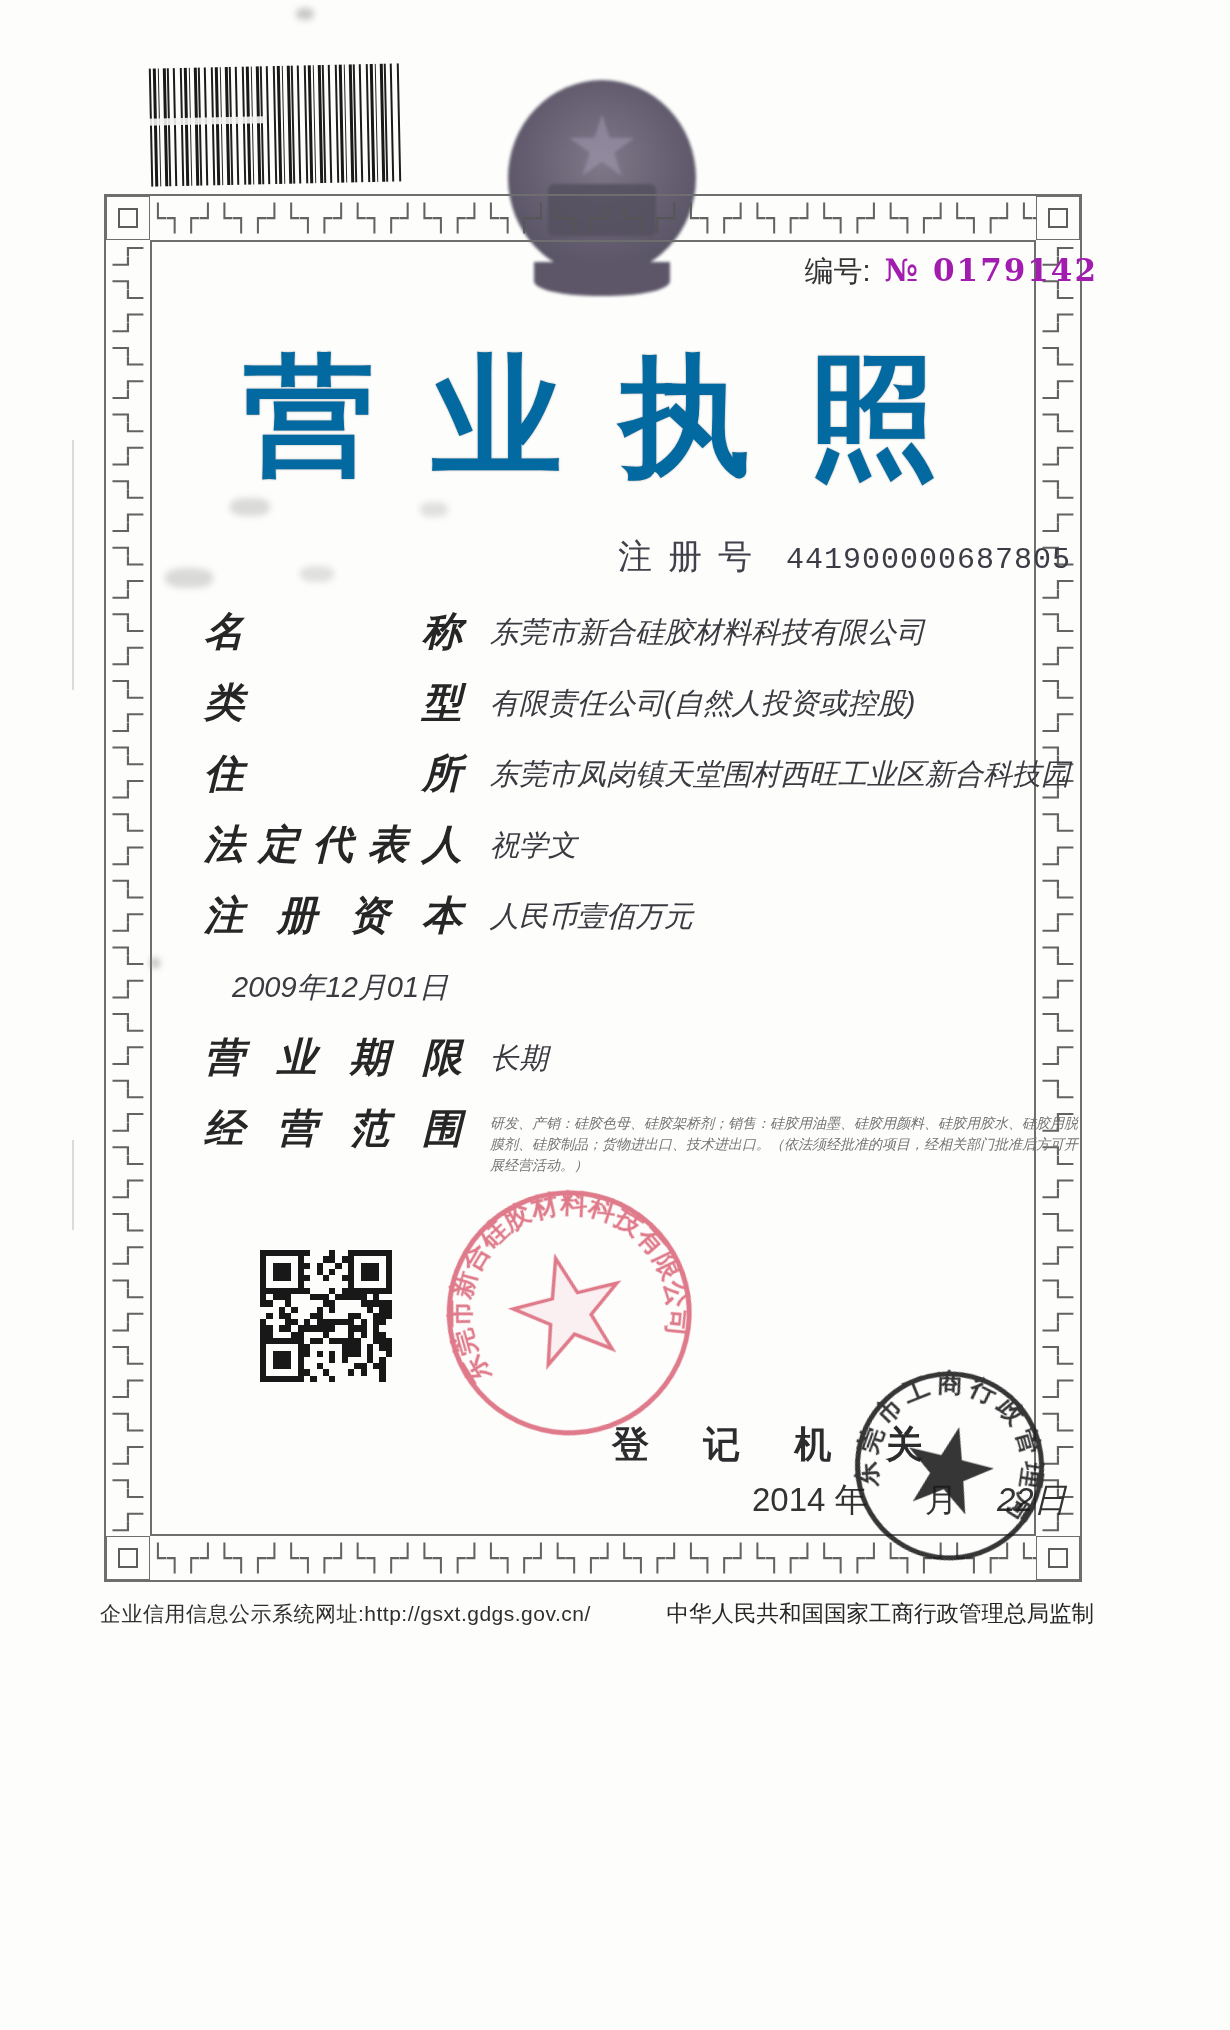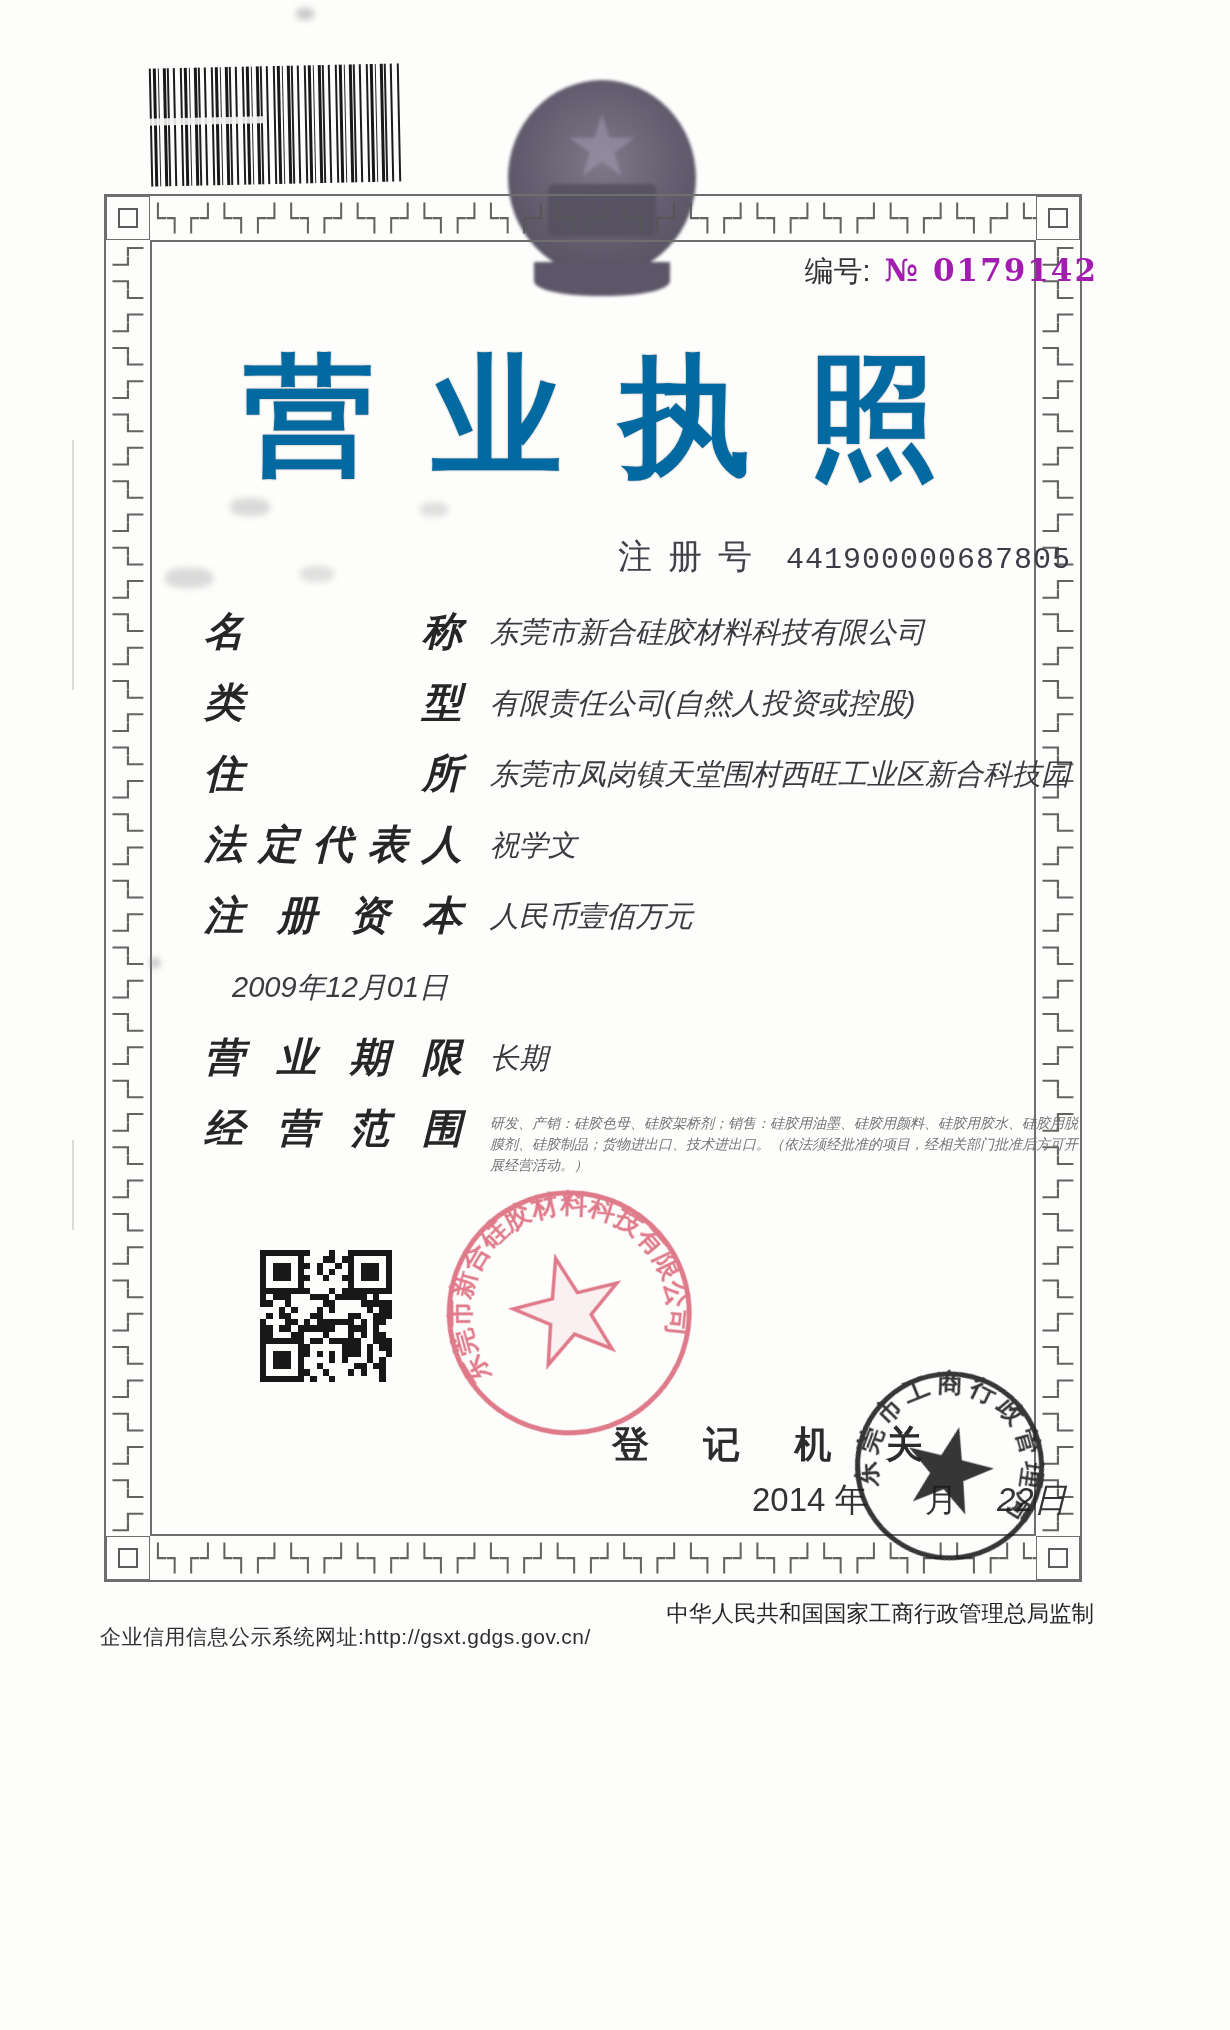--- a/index.html
+++ b/index.html
@@ -70,21 +70,21 @@
   .qc{background:transparent}.qc.f{background:#181818}
 
   .seal-red{position:absolute;left:428px;top:1168px;transform:rotate(-14deg);opacity:.8;filter:blur(.4px);}
   .seal-black{position:absolute;left:838px;top:1352px;transform:rotate(14deg);opacity:.88;filter:blur(.3px);}
 
   .registrar{position:absolute;left:612px;top:1420px;font-size:37px;font-weight:700;letter-spacing:22px;color:#2c2c2e;}
   .dateline{position:absolute;left:752px;top:1478px;font-size:33px;color:#333;}
   .dateline .d2{margin-left:48px;}
   .dateline .d3{margin-left:30px;font-style:italic;}
 
-  .footer-left{position:absolute;left:100px;top:1600px;font-size:21px;color:#2f2f2f;letter-spacing:.5px;margin-top:23px;}
+  .footer-left{position:absolute;left:100px;top:1600px;font-size:21px;color:#2f2f2f;letter-spacing:.5px;}
   .footer-right{position:absolute;right:136px;top:1598px;font-size:22.5px;font-weight:500;color:#262626;}
 
   
   .smudge{position:absolute;background:#8a8a8a;filter:blur(3px);border-radius:40%;}
   .s1{left:230px;top:498px;width:40px;height:18px;opacity:.30}
   .s2{left:420px;top:502px;width:28px;height:15px;opacity:.25}
   .s3{left:165px;top:568px;width:48px;height:20px;opacity:.30}
   .s4{left:300px;top:566px;width:34px;height:16px;opacity:.25}
   .s5{left:296px;top:8px;width:18px;height:12px;opacity:.45}
   .s6{left:150px;top:958px;width:10px;height:10px;opacity:.5}

